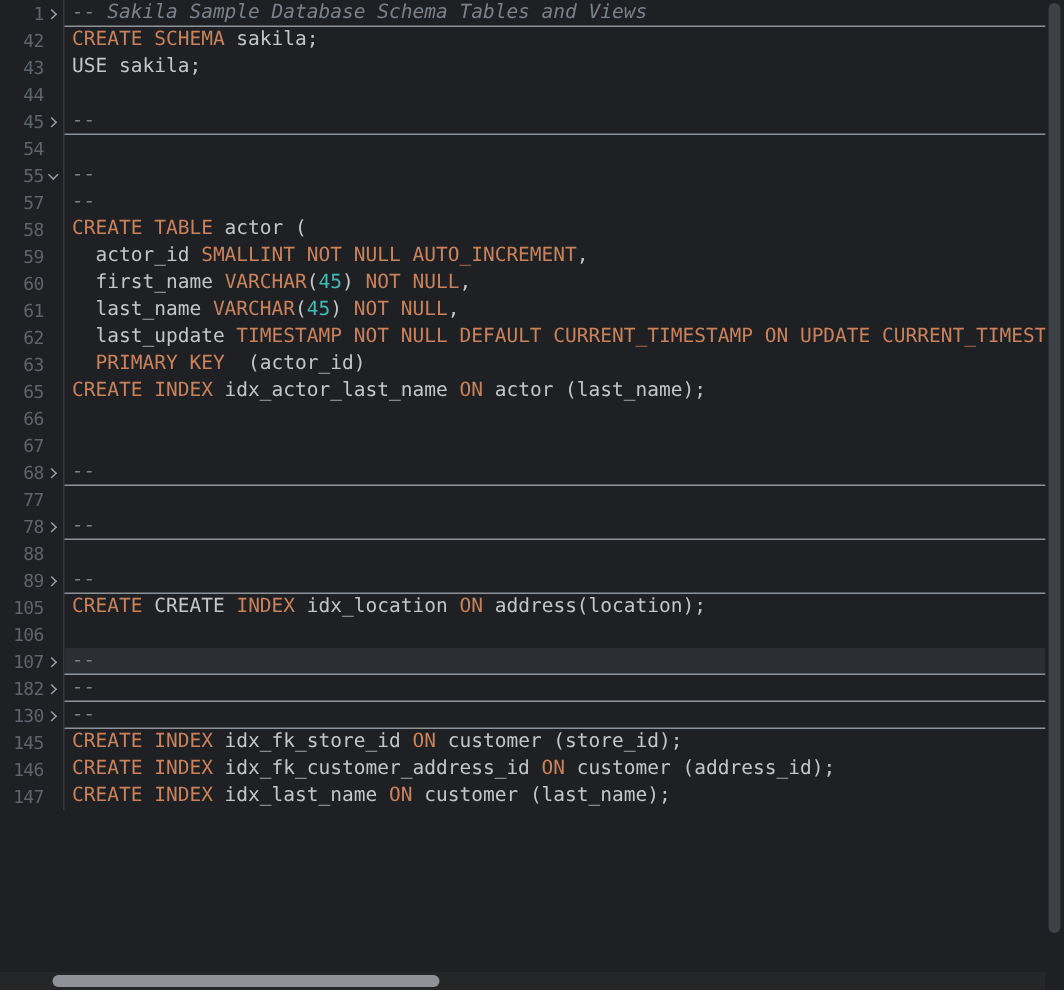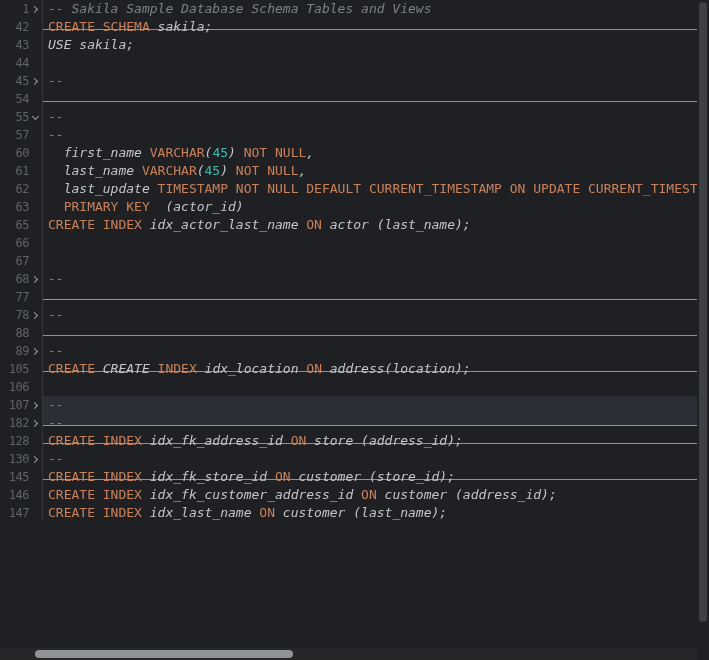--- a/index.html
+++ b/index.html
@@ -15,25 +15,25 @@
   .rows{position:absolute;left:0;top:0;width:697px;height:648px;overflow:hidden;}
   .row{display:flex;height:18px;line-height:18px;white-space:pre;}
   .gutter{width:43px;flex:0 0 43px;display:flex;align-items:center;
           border-right:1px solid var(--separator);}
   .lnum{display:block;width:29px;text-align:right;color:var(--line-number);
         font-size:12px;letter-spacing:-0.5px;}
   .fold{display:flex;width:13px;justify-content:center;align-items:center;height:18px;}
   .chev{display:inline-block;width:5px;height:5px;border-right:1.6px solid var(--chevron);
         border-bottom:1.6px solid var(--chevron);transform:rotate(-45deg);margin-left:-2px;}
   .fold.down .chev{transform:rotate(45deg);margin-left:0;margin-top:-2px;}
-  .code{flex:1;padding-left:5px;overflow:hidden;height:30px;}
+  .code{flex:1;padding-left:5px;overflow:hidden;height:18px;}
   .code.fold-underline{border-bottom:1px solid var(--fold-underline);}
   .code.current{background:var(--current-line);}
   .t-kw{color:var(--keyword);}
-  .t-id{color:var(--identifier);font-style:italic;}
+  .t-id{color:var(--identifier);}
   .t-num{color:var(--number);}
   .t-com{color:var(--comment);font-style:italic;}
   .vscroll{position:absolute;right:0;top:0;width:12px;height:648px;}
   .vthumb{position:absolute;left:2px;top:2px;width:8px;height:620px;border-radius:4px;
           background:var(--vthumb);}
   .hscroll{position:absolute;left:0;top:648px;width:697px;height:12px;background:var(--htrack);}
   .hthumb{position:absolute;left:35px;top:2px;width:258px;height:8px;border-radius:4px;
           background:var(--hthumb);}
   .corner{position:absolute;left:697px;top:648px;width:12px;height:12px;background:var(--background);}
 </style>
@@ -43,37 +43,38 @@
 <div class="editor">
   <div class="rows">
       <div class="row"><div class="gutter"><span class="lnum">1</span><span class="fold"><i class="chev"></i></span></div><div class="code fold-underline"><span class="t-com">-- Sakila Sample Database Schema Tables and Views</span></div></div>
       <div class="row"><div class="gutter"><span class="lnum">42</span><span class="fold"></span></div><div class="code"><span class="t-kw">CREATE SCHEMA</span><span class="t-id"> sakila;</span></div></div>
       <div class="row"><div class="gutter"><span class="lnum">43</span><span class="fold"></span></div><div class="code"><span class="t-id">USE sakila;</span></div></div>
       <div class="row"><div class="gutter"><span class="lnum">44</span><span class="fold"></span></div><div class="code"></div></div>
       <div class="row"><div class="gutter"><span class="lnum">45</span><span class="fold"><i class="chev"></i></span></div><div class="code fold-underline"><span class="t-com">--</span></div></div>
       <div class="row"><div class="gutter"><span class="lnum">54</span><span class="fold"></span></div><div class="code"></div></div>
       <div class="row"><div class="gutter"><span class="lnum">55</span><span class="fold down"><i class="chev"></i></span></div><div class="code"><span class="t-com">--</span></div></div>
       <div class="row"><div class="gutter"><span class="lnum">57</span><span class="fold"></span></div><div class="code"><span class="t-com">--</span></div></div>
+      <div class="row"><div class="gutter"><span class="lnum">58</span><span class="fold"></span></div><div class="code"><span class="t-kw">CREATE TABLE</span><span class="t-id"> actor (</span></div></div>
+      <div class="row"><div class="gutter"><span class="lnum">59</span><span class="fold"></span></div><div class="code"><span class="t-id">  actor_id </span><span class="t-kw">SMALLINT NOT NULL AUTO_INCREMENT</span><span class="t-id">,</span></div></div>
       <div class="row"><div class="gutter"><span class="lnum">60</span><span class="fold"></span></div><div class="code"><span class="t-id">  first_name </span><span class="t-kw">VARCHAR</span><span class="t-id">(</span><span class="t-num">45</span><span class="t-id">) </span><span class="t-kw">NOT NULL</span><span class="t-id">,</span></div></div>
       <div class="row"><div class="gutter"><span class="lnum">61</span><span class="fold"></span></div><div class="code"><span class="t-id">  last_name </span><span class="t-kw">VARCHAR</span><span class="t-id">(</span><span class="t-num">45</span><span class="t-id">) </span><span class="t-kw">NOT NULL</span><span class="t-id">,</span></div></div>
       <div class="row"><div class="gutter"><span class="lnum">62</span><span class="fold"></span></div><div class="code"><span class="t-id">  last_update </span><span class="t-kw">TIMESTAMP NOT NULL DEFAULT CURRENT_TIMESTAMP ON UPDATE CURRENT_TIMESTAMP</span></div></div>
       <div class="row"><div class="gutter"><span class="lnum">63</span><span class="fold"></span></div><div class="code"><span class="t-id">  </span><span class="t-kw">PRIMARY KEY</span><span class="t-id">  (actor_id)</span></div></div>
       <div class="row"><div class="gutter"><span class="lnum">65</span><span class="fold"></span></div><div class="code"><span class="t-kw">CREATE INDEX</span><span class="t-id"> idx_actor_last_name </span><span class="t-kw">ON</span><span class="t-id"> actor (last_name);</span></div></div>
       <div class="row"><div class="gutter"><span class="lnum">66</span><span class="fold"></span></div><div class="code"></div></div>
       <div class="row"><div class="gutter"><span class="lnum">67</span><span class="fold"></span></div><div class="code"></div></div>
       <div class="row"><div class="gutter"><span class="lnum">68</span><span class="fold"><i class="chev"></i></span></div><div class="code fold-underline"><span class="t-com">--</span></div></div>
       <div class="row"><div class="gutter"><span class="lnum">77</span><span class="fold"></span></div><div class="code"></div></div>
       <div class="row"><div class="gutter"><span class="lnum">78</span><span class="fold"><i class="chev"></i></span></div><div class="code fold-underline"><span class="t-com">--</span></div></div>
       <div class="row"><div class="gutter"><span class="lnum">88</span><span class="fold"></span></div><div class="code"></div></div>
       <div class="row"><div class="gutter"><span class="lnum">89</span><span class="fold"><i class="chev"></i></span></div><div class="code fold-underline"><span class="t-com">--</span></div></div>
       <div class="row"><div class="gutter"><span class="lnum">105</span><span class="fold"></span></div><div class="code"><span class="t-kw">CREATE</span><span class="t-id"> CREATE </span><span class="t-kw">INDEX</span><span class="t-id"> idx_location </span><span class="t-kw">ON</span><span class="t-id"> address(location);</span></div></div>
       <div class="row"><div class="gutter"><span class="lnum">106</span><span class="fold"></span></div><div class="code"></div></div>
       <div class="row"><div class="gutter"><span class="lnum">107</span><span class="fold"><i class="chev"></i></span></div><div class="code fold-underline current"><span class="t-com">--</span></div></div>
       <div class="row"><div class="gutter"><span class="lnum">182</span><span class="fold"><i class="chev"></i></span></div><div class="code fold-underline"><span class="t-com">--</span></div></div>
-      <div class="row"><div class="gutter"><span class="lnum">128</span><span class="fold"></span></div><div class="code"><span class="t-kw">CREATE INDEX</span><span class="t-id"> idx_fk_address_id </span><span class="t-kw">ON</span><span class="t-id"> store (address_id);</span></div></div>
       <div class="row"><div class="gutter"><span class="lnum">130</span><span class="fold"><i class="chev"></i></span></div><div class="code fold-underline"><span class="t-com">--</span></div></div>
       <div class="row"><div class="gutter"><span class="lnum">145</span><span class="fold"></span></div><div class="code"><span class="t-kw">CREATE INDEX</span><span class="t-id"> idx_fk_store_id </span><span class="t-kw">ON</span><span class="t-id"> customer (store_id);</span></div></div>
       <div class="row"><div class="gutter"><span class="lnum">146</span><span class="fold"></span></div><div class="code"><span class="t-kw">CREATE INDEX</span><span class="t-id"> idx_fk_customer_address_id </span><span class="t-kw">ON</span><span class="t-id"> customer (address_id);</span></div></div>
       <div class="row"><div class="gutter"><span class="lnum">147</span><span class="fold"></span></div><div class="code"><span class="t-kw">CREATE INDEX</span><span class="t-id"> idx_last_name </span><span class="t-kw">ON</span><span class="t-id"> customer (last_name);</span></div></div>
     </div>
   <div class="vscroll">
     <div class="vthumb"></div>
   </div>
   <div class="hscroll">
     <div class="hthumb"></div>

